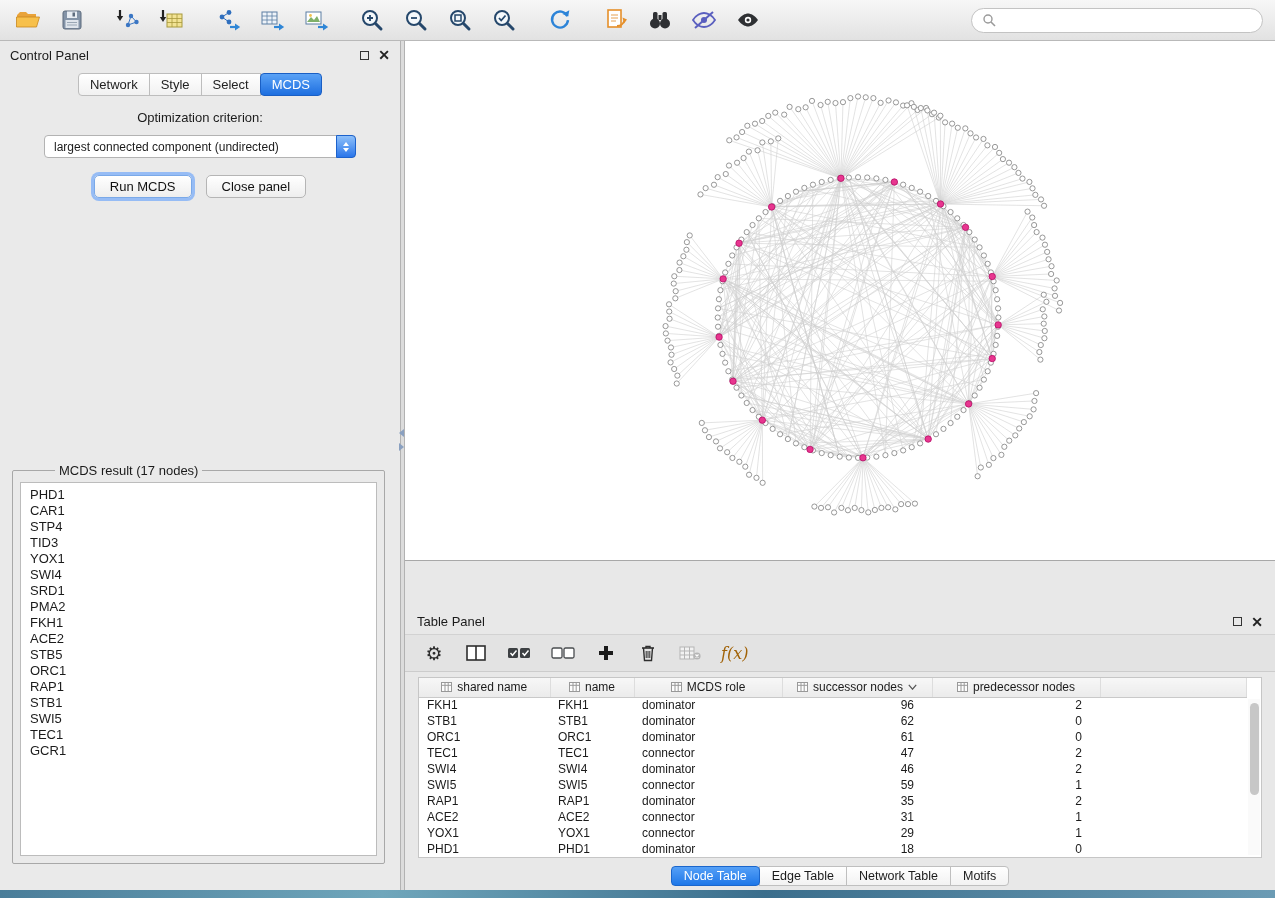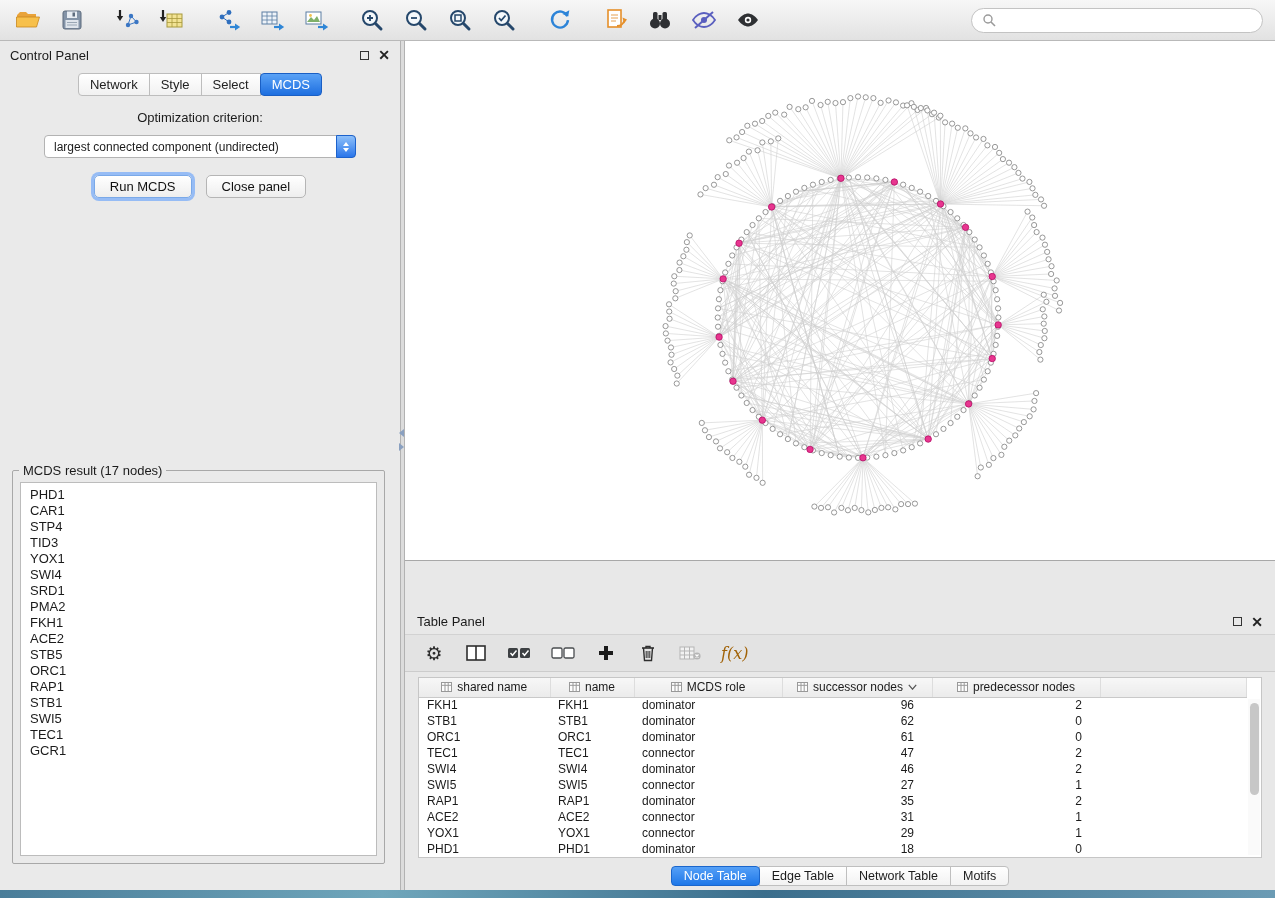--- a/index.html
+++ b/index.html
@@ -33,21 +33,21 @@
   .cp-tabs .tab:last-child { border-radius:0 4px 4px 0; }
   .cp-tabs .tab.active { background:linear-gradient(#5aa2f6,#1e6fe0); color:#fff; border-color:#1a5fc4; border-radius:4px; position:relative; z-index:1; }
   .opt-label { text-align:center; font-size:13px; margin:14px 0 10px; }
   .dropdown { margin:0 auto; width:312px; height:23px; background:#fff; border:1px solid #b3b3b3; border-radius:4px; display:flex; align-items:center; font-size:12px; padding-left:9px; position:relative; }
   .dd-cap { position:absolute; right:-1px; top:-1px; width:20px; height:23px; border-radius:0 4px 4px 0; background:linear-gradient(#8ec0fa,#2a76ea); border:1px solid #1c62cc; display:flex; flex-direction:column; align-items:center; justify-content:center; gap:2px; }
   .tri-up { width:0; height:0; border-left:3.5px solid transparent; border-right:3.5px solid transparent; border-bottom:4.5px solid #fff; }
   .tri-down { width:0; height:0; border-left:3.5px solid transparent; border-right:3.5px solid transparent; border-top:4.5px solid #fff; }
   .cp-buttons { display:flex; justify-content:center; gap:14px; margin-top:17px; }
   .btn { font-size:13px; padding:3px 15px; background:linear-gradient(#ffffff,#eeeeee); border:1px solid #b5b5b5; border-radius:5px; color:#111; }
   .btn.focused { box-shadow:0 0 0 3px rgba(105,163,250,.65); border-color:#7aa9e8; }
-  fieldset.result { position:absolute; left:12px; right:15px; top:422px; bottom:26px; border:1px solid #a8a8a8; border-radius:2px; }
+  fieldset.result { position:absolute; left:12px; right:15px; top:422px; bottom:26px; border:1px solid #a8a8a8; border-radius:2px;padding-left:36px; }
   fieldset.result legend { font-size:13px; padding:0 4px; margin-left:6px; }
   .result-list { position:absolute; left:7px; right:7px; top:4px; bottom:7px; background:#fff; border:1px solid #bcbcbc; padding:4px 9px; overflow-y:auto; font-size:13px; line-height:16px; }
   .result-item { height:16px; }
 
   
   .v-divider { width:5px; background:#dcdcdc; border-left:1px solid #b2b2b2; border-right:1px solid #b2b2b2; position:relative; flex-shrink:0; }
   .v-divider .handle { position:absolute; top:388px; left:-2px; display:flex; flex-direction:column; gap:6px; }
   .tri-left { width:0; height:0; border-top:4px solid transparent; border-bottom:4px solid transparent; border-right:5px solid #8aa0c0; }
   .tri-right { width:0; height:0; border-top:4px solid transparent; border-bottom:4px solid transparent; border-left:5px solid #8aa0c0; }
 
@@ -1173,21 +1173,21 @@
                   <td>SWI4</td>
                   <td>dominator</td>
                   <td class="num">46</td>
                   <td class="num">2</td>
                   <td></td>
                 </tr>
                 <tr>
                   <td>SWI5</td>
                   <td>SWI5</td>
                   <td>connector</td>
-                  <td class="num">27</td>
+                  <td class="num">59</td>
                   <td class="num">1</td>
                   <td></td>
                 </tr>
                 <tr>
                   <td>RAP1</td>
                   <td>RAP1</td>
                   <td>dominator</td>
                   <td class="num">35</td>
                   <td class="num">2</td>
                   <td></td>

